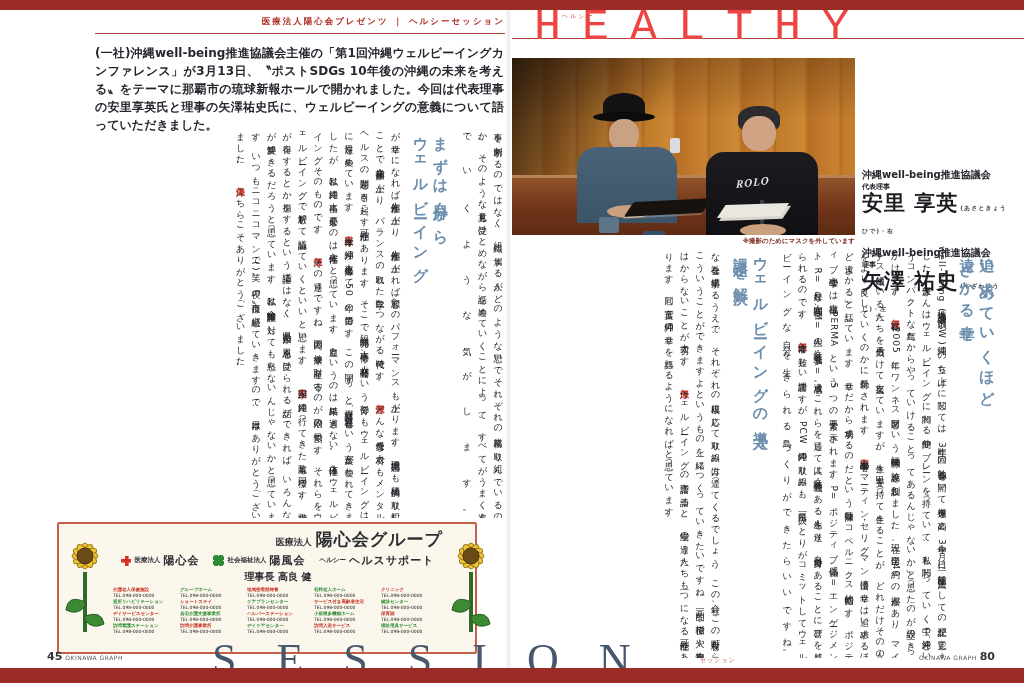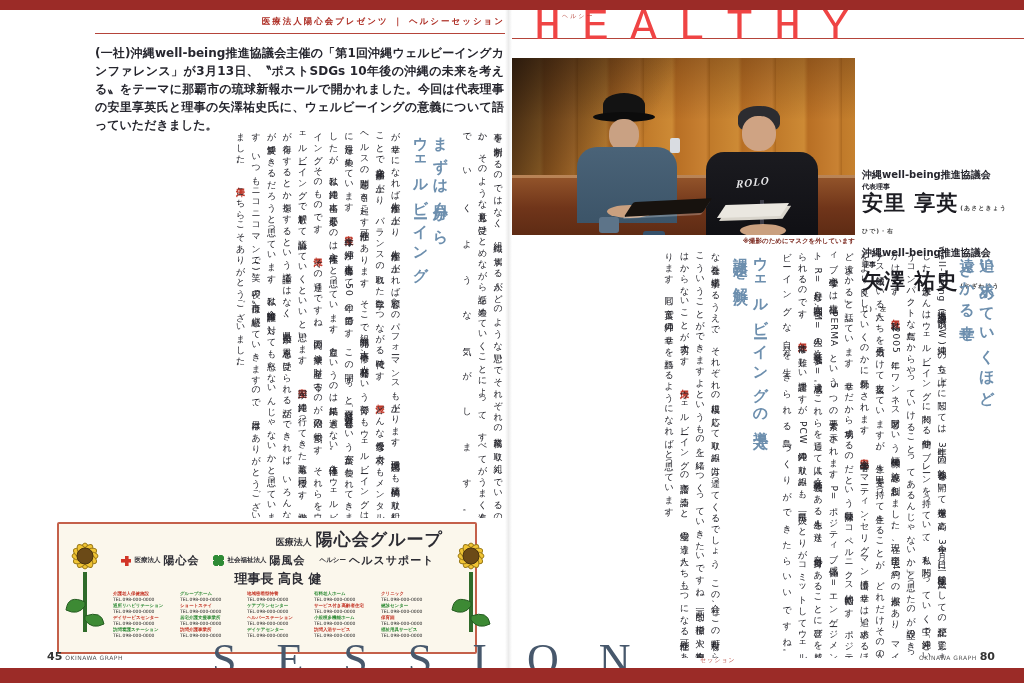--- a/index.html
+++ b/index.html
@@ -95,21 +95,21 @@
   .ad-ent .t{font-size:6.5px;}
   .ad-ent .n{font-size:11px;letter-spacing:1px;}
   .icon-cross{width:10px;height:10px;border-radius:2px;
       background:linear-gradient(#d23527,#d23527) center/100% 36% no-repeat,
                  linear-gradient(#d23527,#d23527) center/36% 100% no-repeat;}
   .icon-clover{width:11px;height:11px;
       background:radial-gradient(circle at 30% 30%,#2e8b35 30%,transparent 32%),
                  radial-gradient(circle at 70% 30%,#2e8b35 30%,transparent 32%),
                  radial-gradient(circle at 30% 70%,#2e8b35 30%,transparent 32%),
                  radial-gradient(circle at 70% 70%,#2e8b35 30%,transparent 32%);}
-  .ad-director{text-align:center;font-size:13px;font-weight:bold;color:#2c2c33;margin:2px 0 3px;}
+  .ad-director{text-align:center;font-size:10px;font-weight:bold;color:#2c2c33;margin:2px 0 3px;}
   .ad-cols{display:flex;gap:5px;justify-content:center;flex:1;overflow:hidden;}
   .ad-col{width:62px;overflow:hidden;}
   .ad-line{font-size:4.5px;line-height:6px;white-space:nowrap;color:#222;}
   .ad-line.r{color:#c33122;font-weight:bold;}
   .ad-line.g{color:#2e8b35;font-weight:bold;}
 </style>
 </head>
 <body>
 
 <div class="spread">

